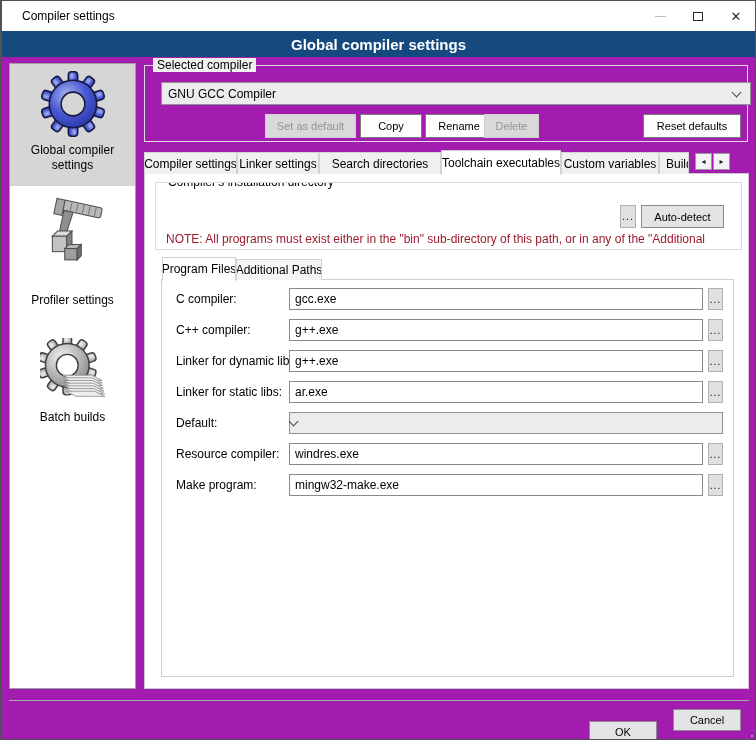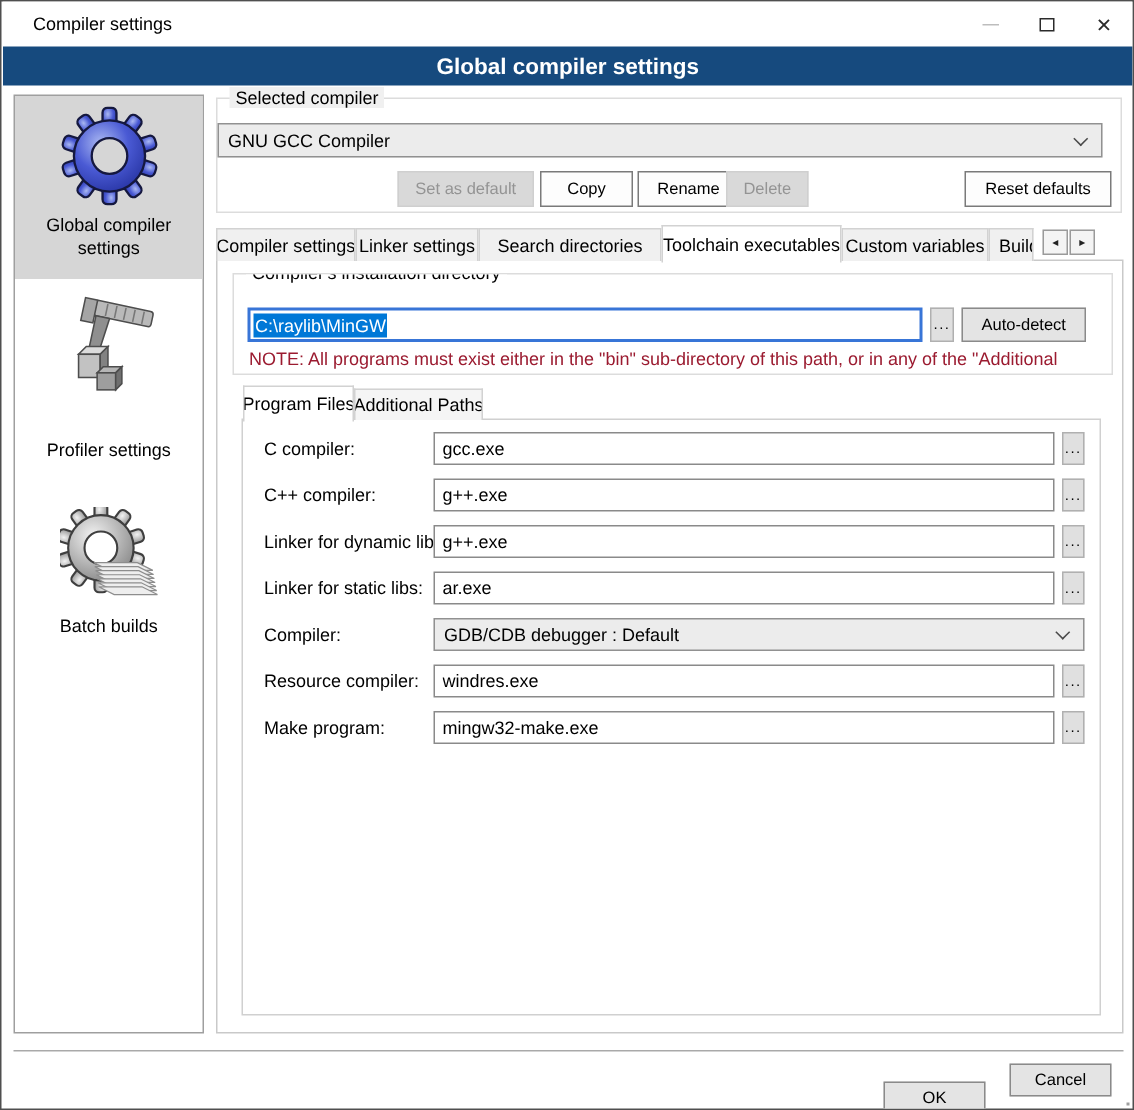--- a/index.html
+++ b/index.html
@@ -1,18 +1,18 @@
 <!DOCTYPE html>
 <html><head>
 <meta charset="utf-8">
 <style>
   * { margin:0; padding:0; box-sizing:border-box; }
   html,body { background:#888; }
   body { font-family:"Liberation Sans", sans-serif; font-size:12px; color:#000; }
-  .window { position:relative; width:756px; height:740px; background:#ffffff;
+  .window { position:relative; width:756px; height:740px; background:#a21caf;
             border:1px solid #4f4f4f; overflow:hidden; }
 
   
   .titlebar { position:absolute; left:1px; top:0; width:753px; height:30px; background:#fff;
               display:flex; align-items:center; }
   .title-text { margin-left:20px; font-size:12px; }
   .win-controls { position:absolute; right:0; top:0; height:30px; display:flex; }
   .win-btn { width:38px; height:30px; display:flex; align-items:center; justify-content:center; }
   .min-glyph { display:block; width:11px; border-top:1px solid #bdbdbd; }
   .max-glyph { display:block; width:10px; height:9px; border:1px solid #2b2b2b; }
@@ -92,21 +92,21 @@
   
   .divider { position:absolute; left:8px; top:699px; width:740px; height:1px; background:#a9a9a9; }
   #ok-btn { left:588px; top:708px; width:68px; height:22px;margin-top:12px; }
   #cancel-btn { left:672px; top:708px; width:68px; height:22px; }
   .grip { position:absolute; right:6px; bottom:6px; width:2px; height:2px; background:transparent;
           box-shadow: 8px 0 0 #9f9f9f, 4px 4px 0 #9f9f9f, 0 8px 0 #9f9f9f, 8px 4px 0 #9f9f9f,
                       4px 8px 0 #9f9f9f, 8px 8px 0 #9f9f9f; }
 
   
   #sel-box { left:143px; top:64px; width:604px; height:77px; }
-  #sel-combo { left:0; top:16px; width:590px; height:23px; }
+  #sel-combo { left:16px; top:16px; width:590px; height:23px; }
   #btn-setdef { left:120px; top:48px; width:91px; height:24px; }
   #btn-copy   { left:215px; top:48px; width:62px; height:24px; }
   #btn-rename { left:280px; top:48px; width:68px; height:24px; }
   #btn-delete { left:339px; top:48px; width:55px; height:24px; }
   #btn-reset  { right:6px;  top:48px; width:98px; height:24px; }
   #btn-browse-dir { left:464px; top:22px; width:16px; height:23px; }
   #btn-autodetect { left:485px; top:22px; width:83px; height:23px; }
 </style>
 </head>
 <body>
@@ -260,23 +260,20 @@
       </div>
     <div class="tab-arrow" style="margin-left:1px">
         <span>▸</span>
       </div>
   </div>
 
   <div class="panel">
 
     <div class="gbox on-white" id="install-box">
       <span class="legend">Compiler's installation directory</span>
-      <div class="dir-input">
-        <span class="sel">C:\raylib\MinGW</span>
-      </div>
       <div class="btn mini" id="btn-browse-dir">...</div>
       <div class="btn gray" id="btn-autodetect">Auto-detect</div>
       <div class="note">NOTE: All programs must exist either in the "bin" sub-directory of this path, or in any of the "Additional</div>
     </div>
 
     <div class="innertabs">
       <div class="tab active" style="width:74px">
           <span>Program Files</span>
         </div>
       <div class="tab" style="width:86px">
@@ -299,23 +296,22 @@
         <span class="flabel">Linker for dynamic libs:</span>
         <input value="g++.exe" style="">
         <div class="btn mini">...</div>
       </div>
       <div class="frow">
         <span class="flabel">Linker for static libs:</span>
         <input value="ar.exe" style="">
         <div class="btn mini">...</div>
       </div>
       <div class="frow">
-        <span class="flabel">Compiler:</span>
+        <span class="flabel">Default:</span>
         <div class="combo">
-          <span class="val">GDB/CDB debugger : Default</span>
           <span class="chev"></span>
         </div>
       </div>
       <div class="frow">
         <span class="flabel">Resource compiler:</span>
         <input value="windres.exe" style="">
         <div class="btn mini">...</div>
       </div>
       <div class="frow">
         <span class="flabel">Make program:</span>

